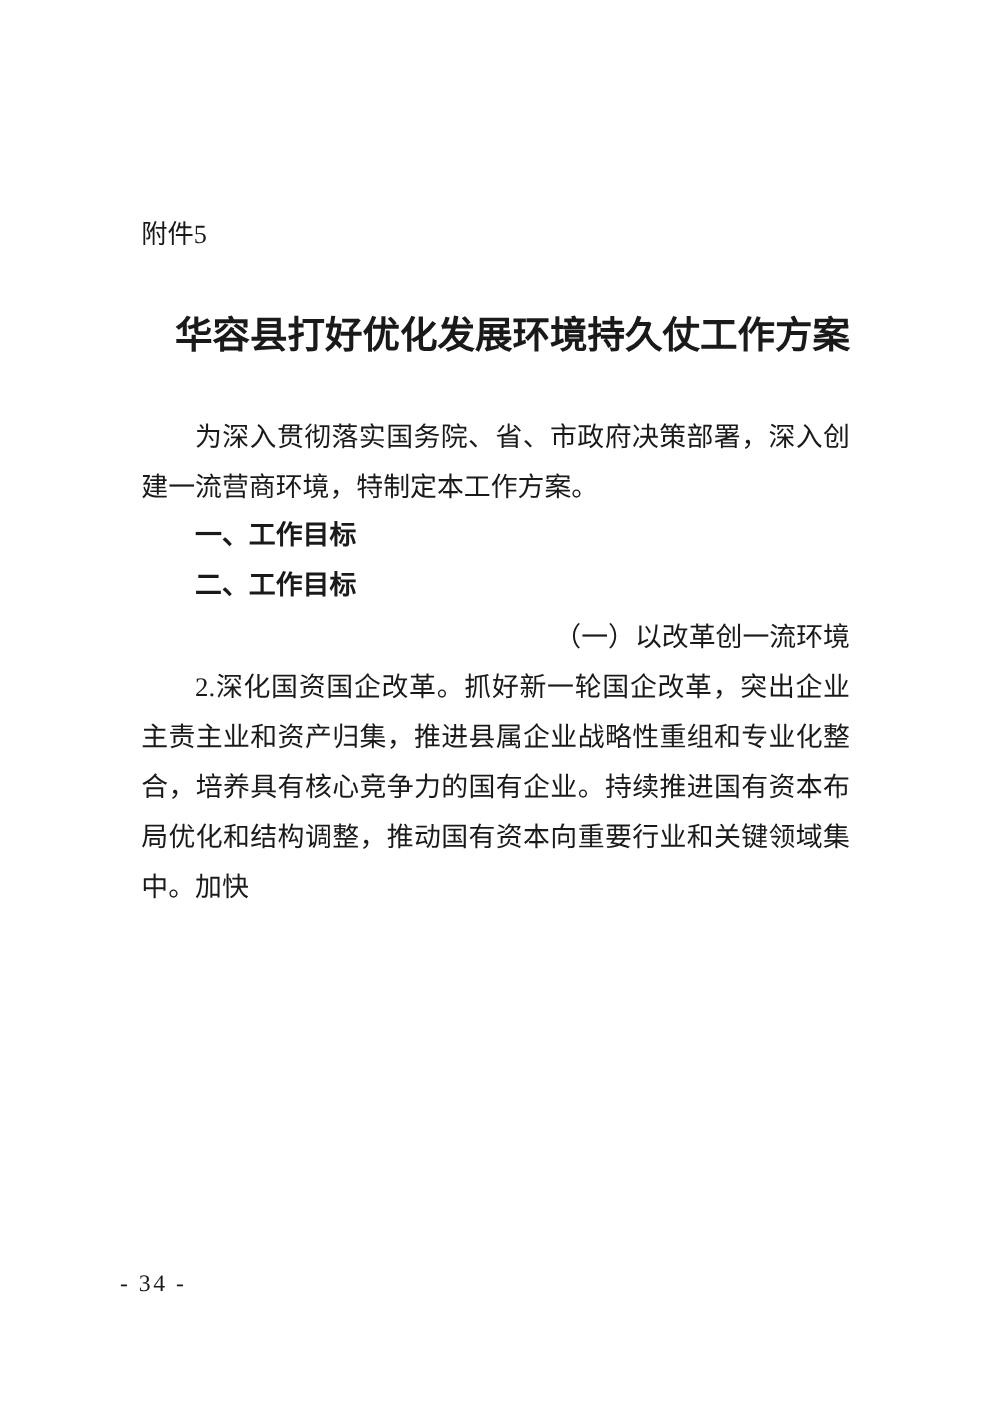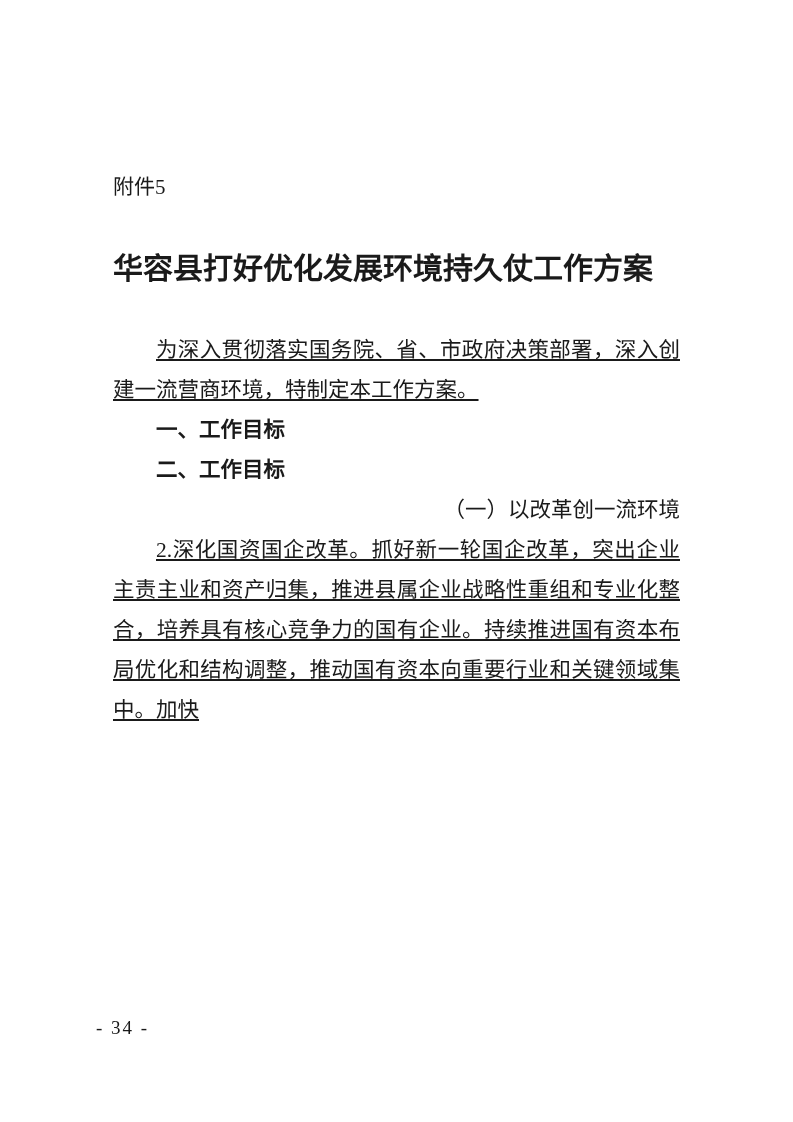--- a/index.html
+++ b/index.html
@@ -25,44 +25,43 @@
   .attachment-label {
     font-size: 21px;
     line-height: 40px;
     font-family: "Liberation Serif", "DejaVu Serif", serif;
   }
   .doc-title {
     margin: 40px 0 0 0;
     font-size: 30px;
     line-height: 44px;
     font-weight: bold;
-    text-align: left;
+    text-align: right;
     letter-spacing: 0px;
     font-family: Liberation Sans, sans-serif;
   }
   .body-text {
     margin: 0;
     font-size: 21.5px;
     line-height: 40px;
     text-align: justify;
     text-justify: inter-ideograph;
     text-indent: 2em;
     font-family: "Liberation Serif", "DejaVu Serif", serif;
-    text-decoration: underline;
   }
   .intro-paragraph {
     margin-top: 39px;
   }
   .section-heading {
     margin: 0;
     font-size: 21.5px;
     line-height: 40px;
     font-weight: bold;
     text-indent: 2em;
-    font-family: Liberation Serif, serif;
+    font-family: Liberation Mono, monospace;
   }
   .subsection-heading {
     margin: 0;
     font-size: 21.5px;
     line-height: 40px;
     font-weight: normal;
     text-indent: 2em;
     font-family: "Liberation Serif", "DejaVu Serif", serif;
     text-align: right;
   }

